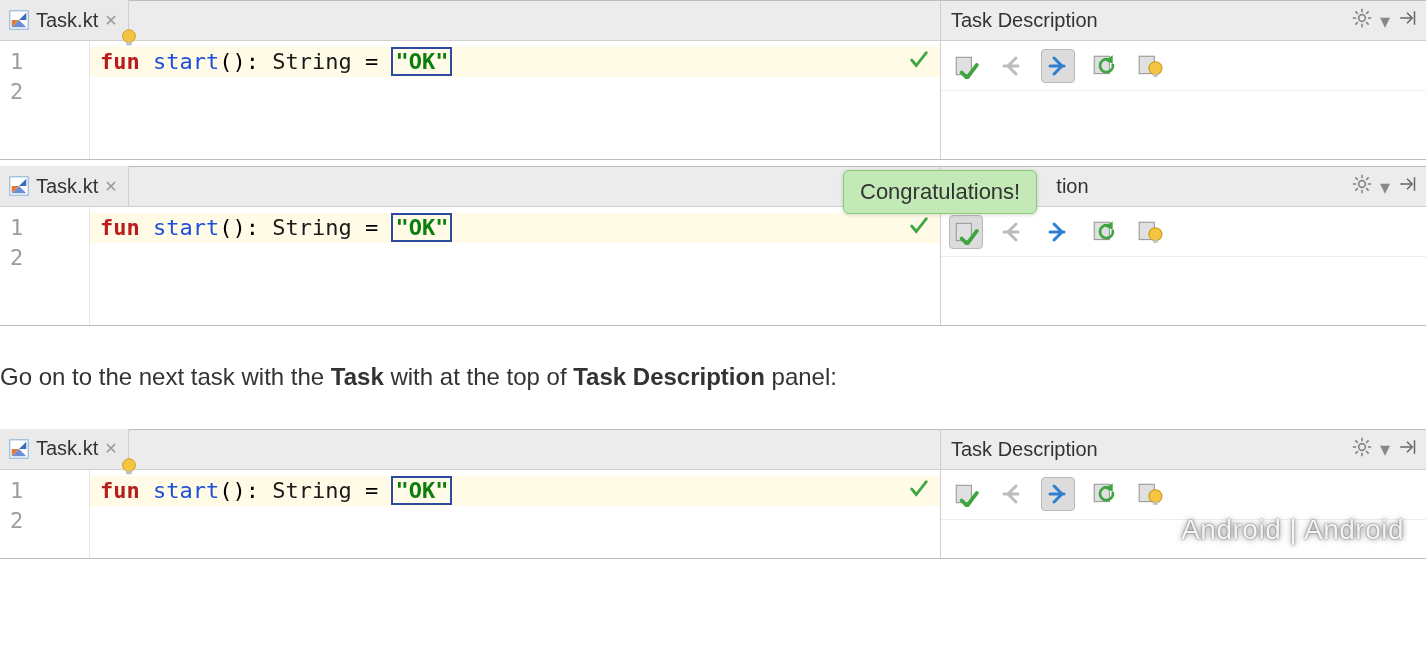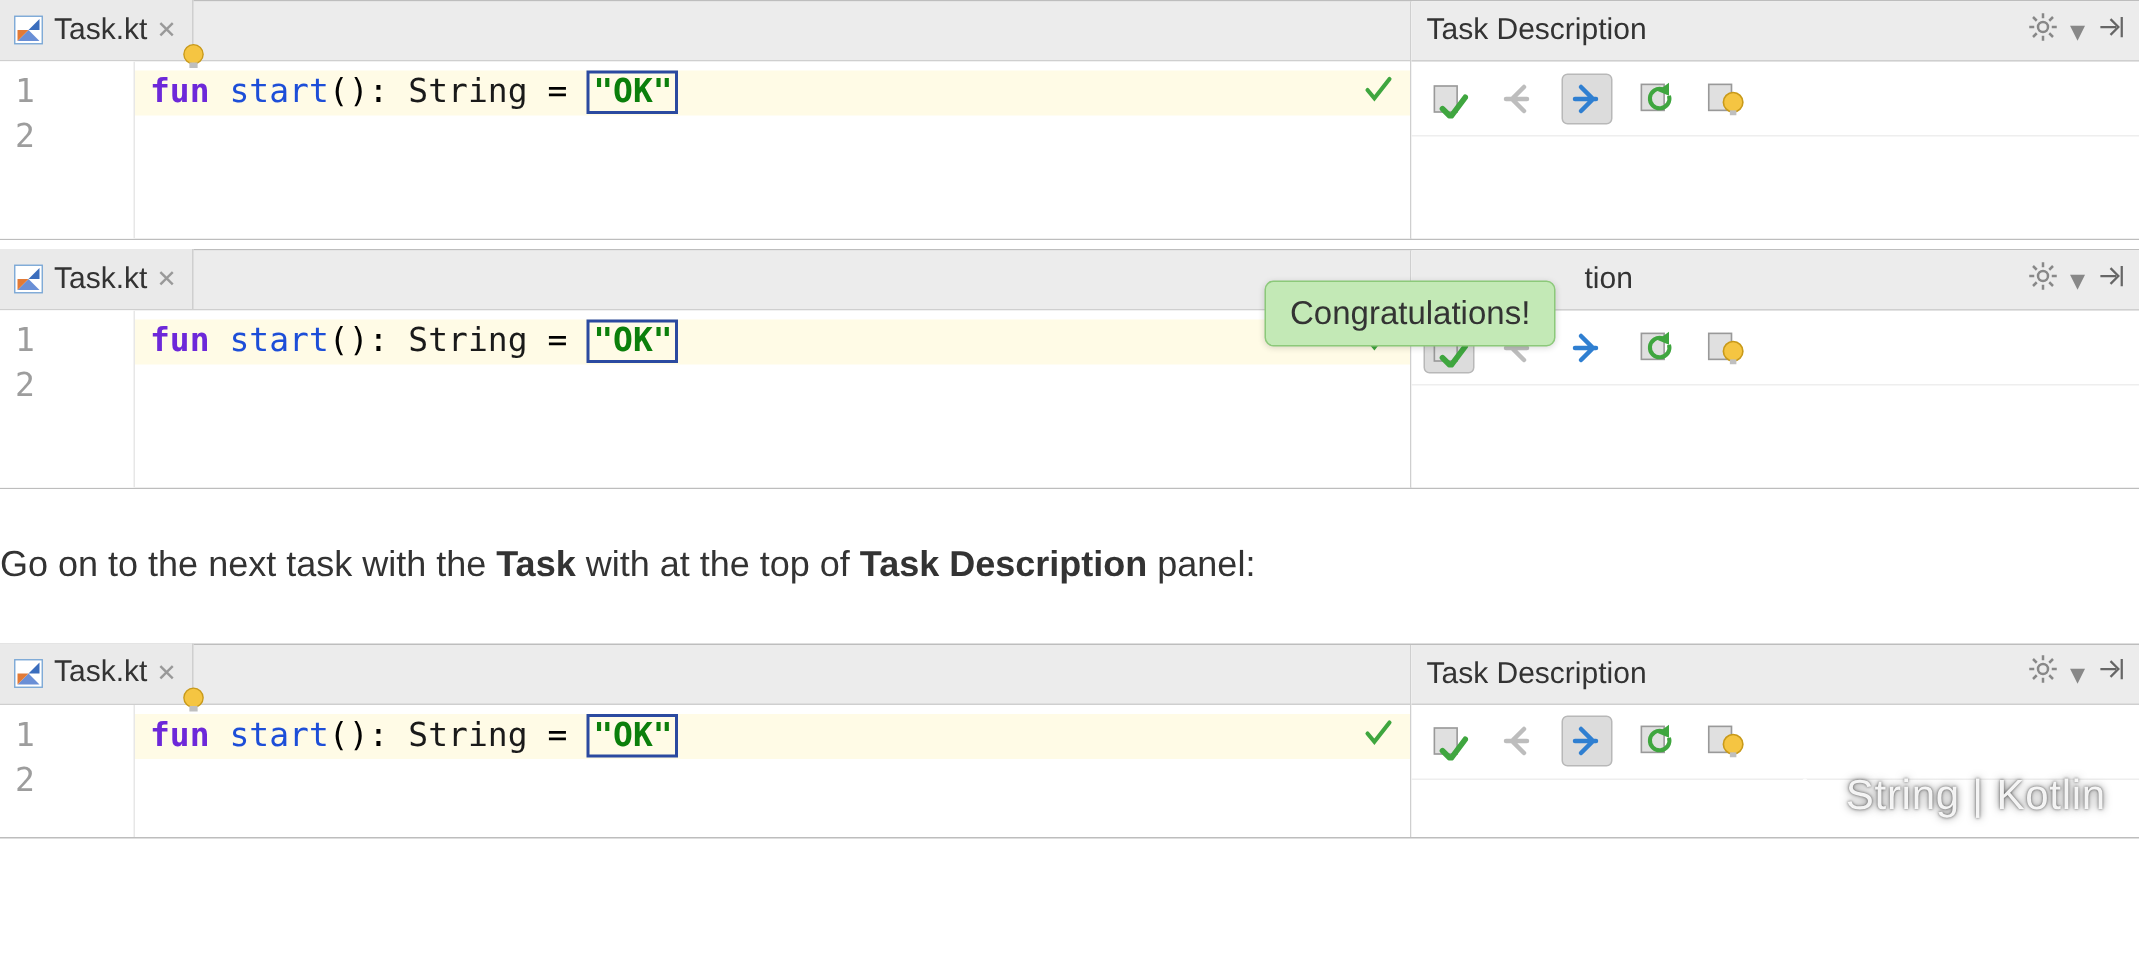--- a/index.html
+++ b/index.html
@@ -80,21 +80,21 @@
     padding-top: 6px;
     position: relative;
   }
   .code-line {
     padding: 1px 0 2px 10px;
     height: 30px;
     line-height: 27px;
     white-space: pre;
   }
   .hl { background: #fffbe6; }
-  .kw { color: #6d28d9; font-weight: bold; }
+  .kw { color: #b91c1c; font-weight: bold; }
   .fn { color: #1d4ed8; }
   .ty { color: #1a1a1a; }
   .str { color: #0b7f0b; font-weight: bold; }
   .box { border: 2px solid #2b4aa0; padding: 0 2px; }
   .checkmark {
     position: absolute;
     right: 10px;
     top: 8px;
     color: #3fa63f;
   }
@@ -358,21 +358,21 @@
       </span>
       <span class="tool-btn">
         <svg width="26" height="26" viewBox="0 0 24 24">
               <rect x="2" y="3" width="14" height="16" fill="#e0e0e0" stroke="#999"></rect>
               <circle cx="17" cy="14" r="6" fill="#f5c542" stroke="#c99a1a"></circle>
               <rect x="15" y="19" width="4" height="3" fill="#bfbfbf"></rect>
             </svg>
       </span>
     </div>
   </div>
-  <div class="tooltip" style="left:843px; top:20px;">
+  <div class="tooltip" style="left:843px; top:3px;">
     <span>Congratulations!</span>
   </div>
 </div>
 
 <div class="instruction">
   <span>Go on to the next task with the </span><b>Task</b><span> with at the top of </span><b>Task Description</b><span> panel:</span>
 </div>
 
 <div class="ide-block" style="height:130px;">
   <div class="left-pane">
@@ -471,18 +471,18 @@
       </span>
     </div>
   </div>
   <div class="watermark">
     <svg width="34" height="26" viewBox="0 0 40 30">
           <ellipse cx="13" cy="15" rx="11" ry="9" fill="none" stroke="rgba(255,255,255,0.9)" stroke-width="2"></ellipse>
           <ellipse cx="27" cy="15" rx="11" ry="9" fill="none" stroke="rgba(255,255,255,0.9)" stroke-width="2"></ellipse>
           <circle cx="10" cy="6" r="2" fill="rgba(255,255,255,0.9)"></circle>
           <circle cx="18" cy="4" r="2" fill="rgba(255,255,255,0.9)"></circle>
         </svg>
-    <span>String | Kotlin</span>
+    <span>Android | Android</span>
   </div>
 </div>
 <div class="spacer-after"></div>
 
 </div>
 
 </body></html>

